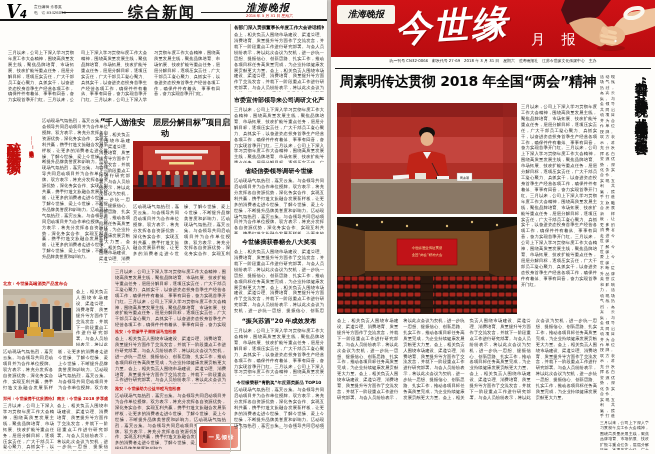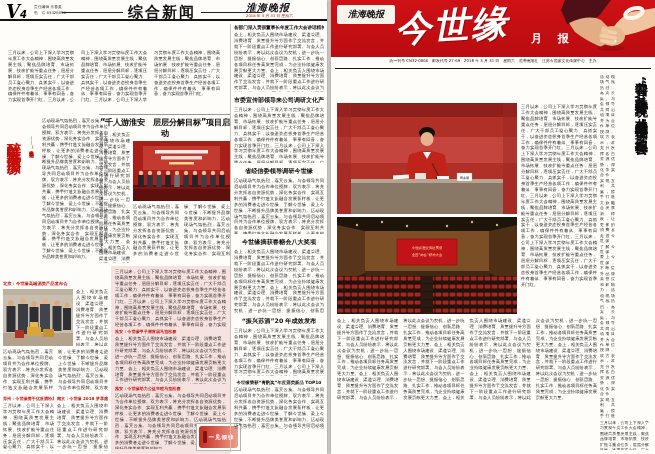--- a/index.html
+++ b/index.html
@@ -158,26 +158,27 @@
         <rect x="46" y="30" width="16" height="3.4" rx="1.7" fill="#f4cfa6" transform="rotate(12 54 32)"></rect>
         <rect x="45" y="35" width="17" height="3.4" rx="1.7" fill="#f4cfa6" transform="rotate(10 53 37)"></rect>
         <rect x="45" y="40" width="16" height="3.4" rx="1.7" fill="#f4cfa6" transform="rotate(8 53 42)"></rect>
         <ellipse cx="50" cy="31" rx="3" ry="5" fill="#f0c69e" transform="rotate(-25 50 31)"></ellipse>
         <circle cx="60.5" cy="41" r="1.1" fill="#ffffff" stroke="#ddd" stroke-width=".3"></circle>
       </svg>
       <div class="abs" style="left:6px;top:5px;width:58px;height:19px;background:#f7f4ec;border-radius:2px;display:flex;align-items:center;justify-content:center;">
         <span style="font-size:9px;font-weight:bold;font-style:italic;color:#0d0d0d;">淮海晚报</span>
       </div>
       <div class="abs" style="left:64px;top:2px;font-size:36px;font-weight:800;font-style:italic;color:#fff;letter-spacing:2px;transform:rotate(-3deg);text-shadow:1px 1px 0 rgba(100,0,0,.45);">今世缘</div>
-      <div class="abs" style="left:200px;top:31px;font-size:11px;color:#fff;letter-spacing:6px;font-weight:bold;">月 报</div>
+      <div class="abs" style="left:200px;top:31px;font-size:14px;color:#fff;letter-spacing:6px;font-weight:normal;">月 报</div>
     </div>
 
     <div class="abs" style="left:0;top:58px;width:324px;text-align:center;font-size:3.9px;color:#222;">统一刊号 CN32-0066　邮发代号 27-69　2018 年 3 月 31 日　星期六　淮海晚报社　江苏今世缘文化传媒中心　主办</div>
     <div class="abs" style="left:4px;top:68px;width:316px;height:1.4px;background:#141414;"></div>
 
+    <div class="abs" style="left:4px;top:73px;width:266px;text-align:center;font-size:14px;font-weight:800;letter-spacing:-.3px;color:#0a0a0a;">周素明传达贯彻 2018 年全国“两会”精神</div>
 
     <svg class="abs" style="left:6px;top:103px;" width="180" height="111" viewBox="0 0 180 111">
       <rect width="180" height="111" fill="#b03028"></rect>
       <rect width="180" height="14" fill="#8e1f1c"></rect>
       <rect y="34" width="180" height="26" fill="#d0524a" opacity=".65"></rect>
       <rect width="14" height="111" fill="#992520" opacity=".5"></rect>
       <rect x="166" width="14" height="111" fill="#992520" opacity=".5"></rect>
       <ellipse cx="90" cy="30" rx="8" ry="6" fill="#14100e"></ellipse>
       <ellipse cx="90" cy="36" rx="6.5" ry="7" fill="#e5b48c"></ellipse>
       <path d="M68 78 L72 52 Q90 44 108 52 L112 78 Z" fill="#c02418"></path>

